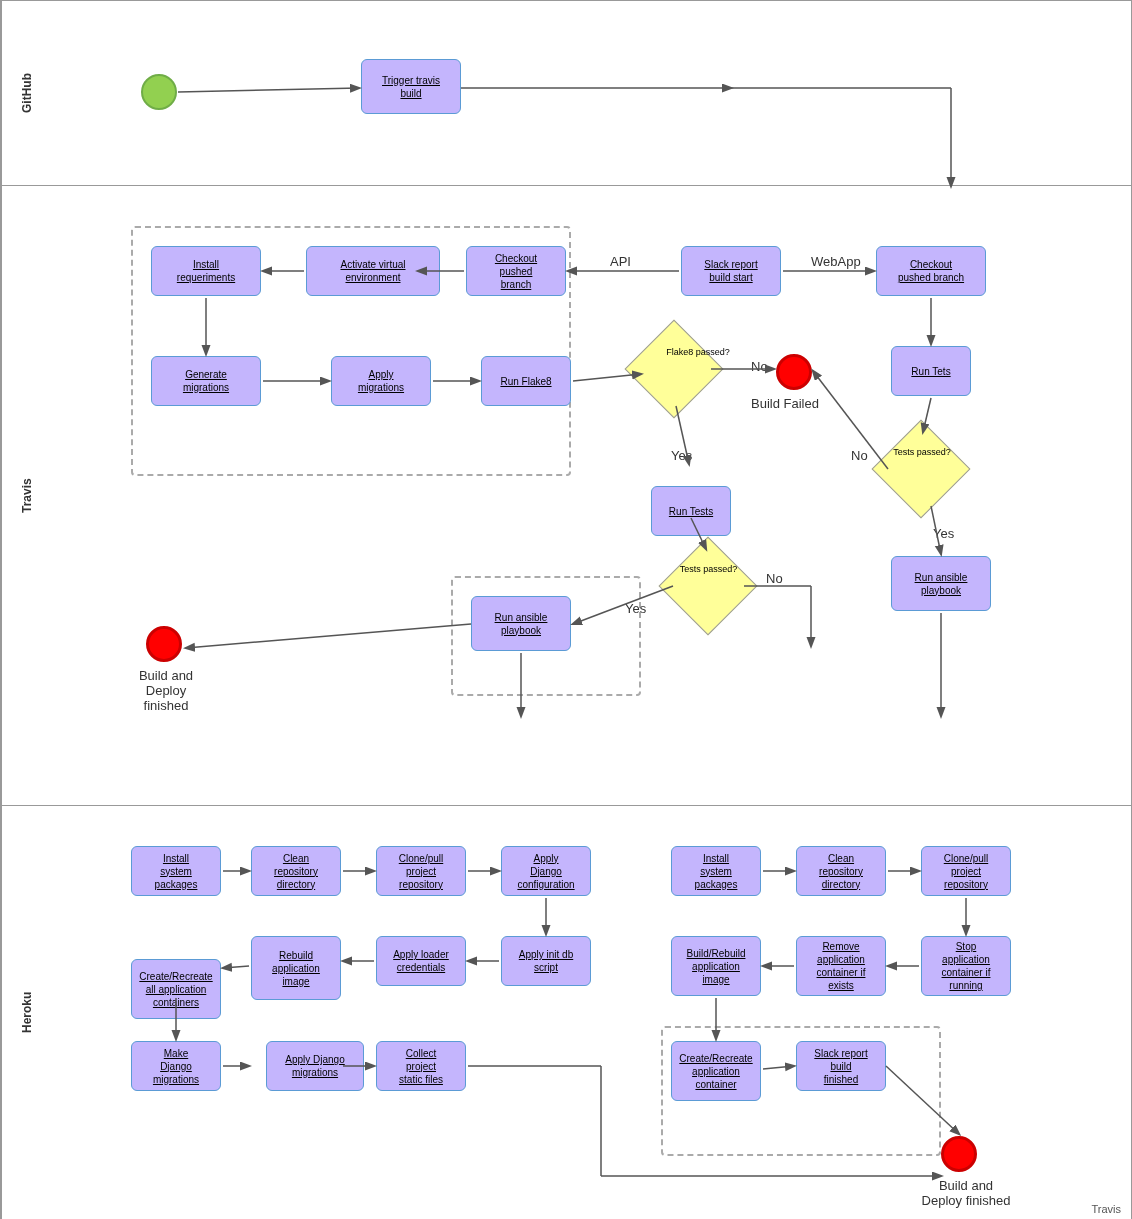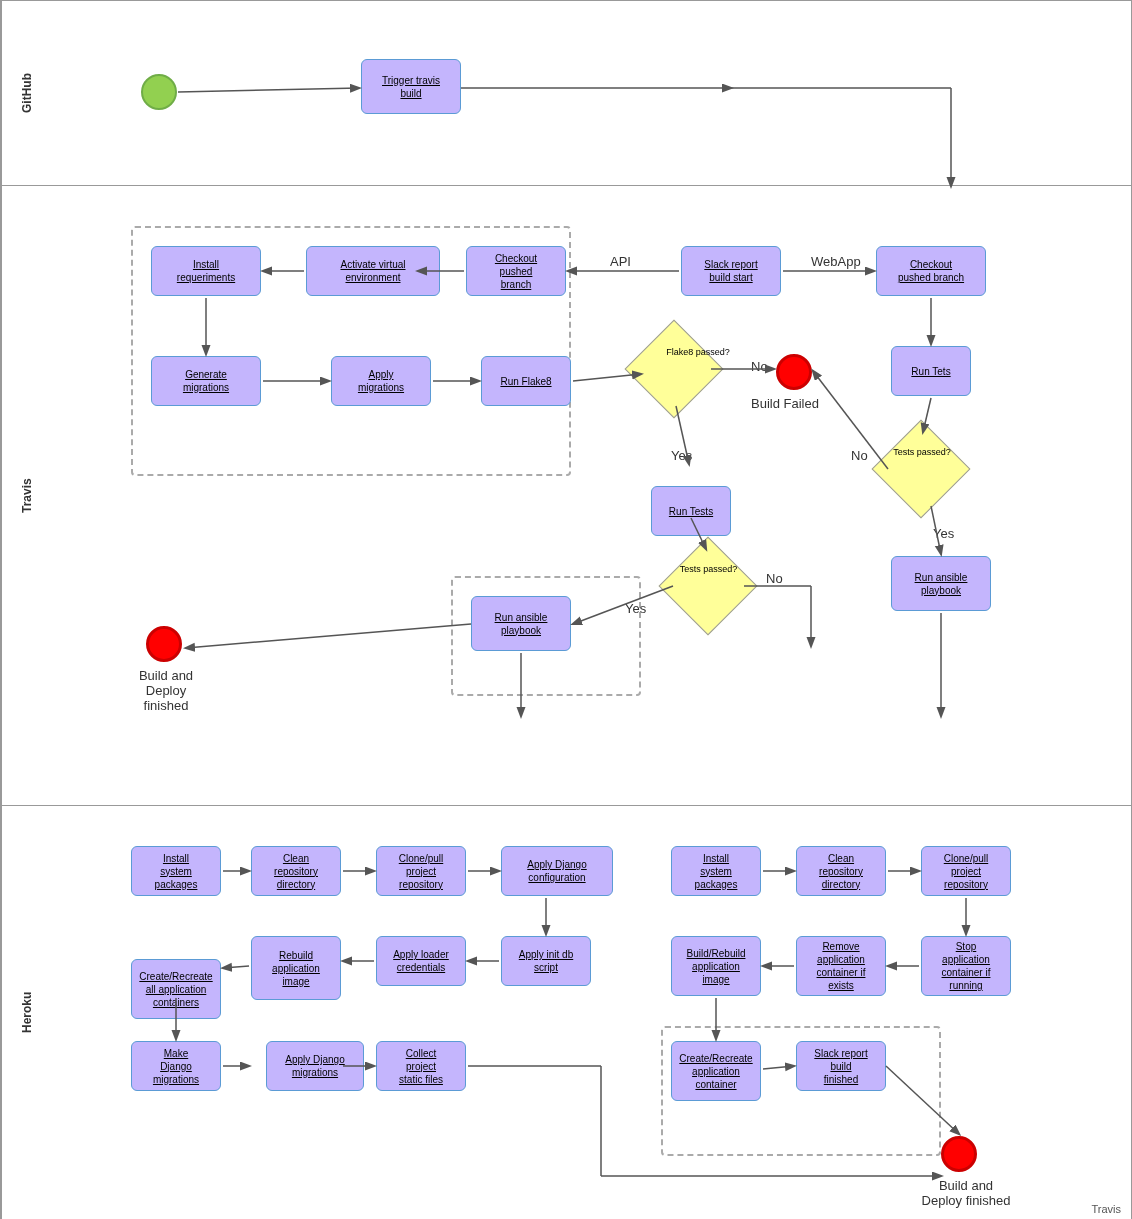--- a/index.html
+++ b/index.html
@@ -276,21 +276,21 @@
       </div>
     </div>
 
     <div class="lane lane-heroku">
       <div class="lane-label">Heroku</div>
       <div class="lane-content">
 
         <div class="proc-box" style="left:80px; top:40px; width:90px; height:50px;">Install system packages</div>
         <div class="proc-box" style="left:200px; top:40px; width:90px; height:50px;">Clean repository directory</div>
         <div class="proc-box" style="left:325px; top:40px; width:90px; height:50px;">Clone/pull project repository</div>
-        <div class="proc-box" style="left:450px; top:40px; width:112px; height:50px;">Apply Django configuration</div>
+        <div class="proc-box" style="left:450px; top:40px; width:90px; height:50px;">Apply Django configuration</div>
         <div class="proc-box" style="left:450px; top:130px; width:90px; height:50px;">Apply init db script</div>
         <div class="proc-box" style="left:325px; top:130px; width:90px; height:50px;">Apply loader credentials</div>
         <div class="proc-box" style="left:200px; top:130px; width:90px; height:64px;">Rebuild application image</div>
         <div class="proc-box" style="left:80px; top:130px; width:90px; height:60px;margin-top:23px;">Create/Recreate all application containers</div>
         <div class="proc-box" style="left:80px; top:235px; width:90px; height:50px;">Make Django migrations</div>
         <div class="proc-box" style="left:215px; top:235px; width:98px; height:50px;">Apply Django migrations</div>
         <div class="proc-box" style="left:325px; top:235px; width:90px; height:50px;">Collect project static files</div>
 
         <div class="proc-box" style="left:620px; top:40px; width:90px; height:50px;">Install system packages</div>
         <div class="proc-box" style="left:745px; top:40px; width:90px; height:50px;">Clean repository directory</div>

